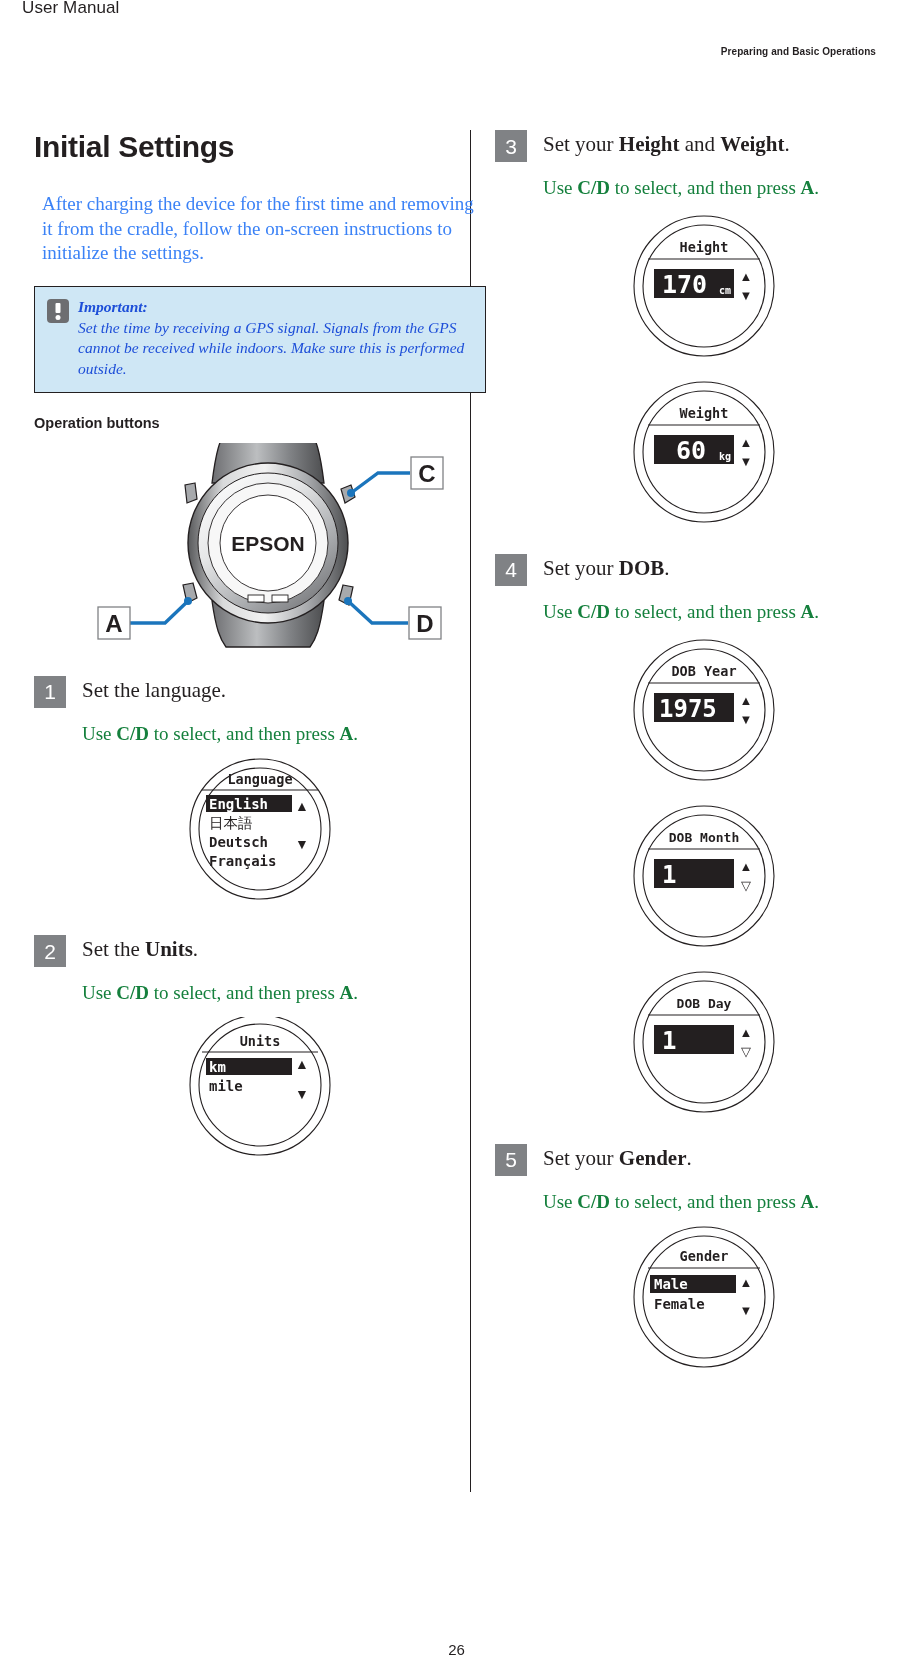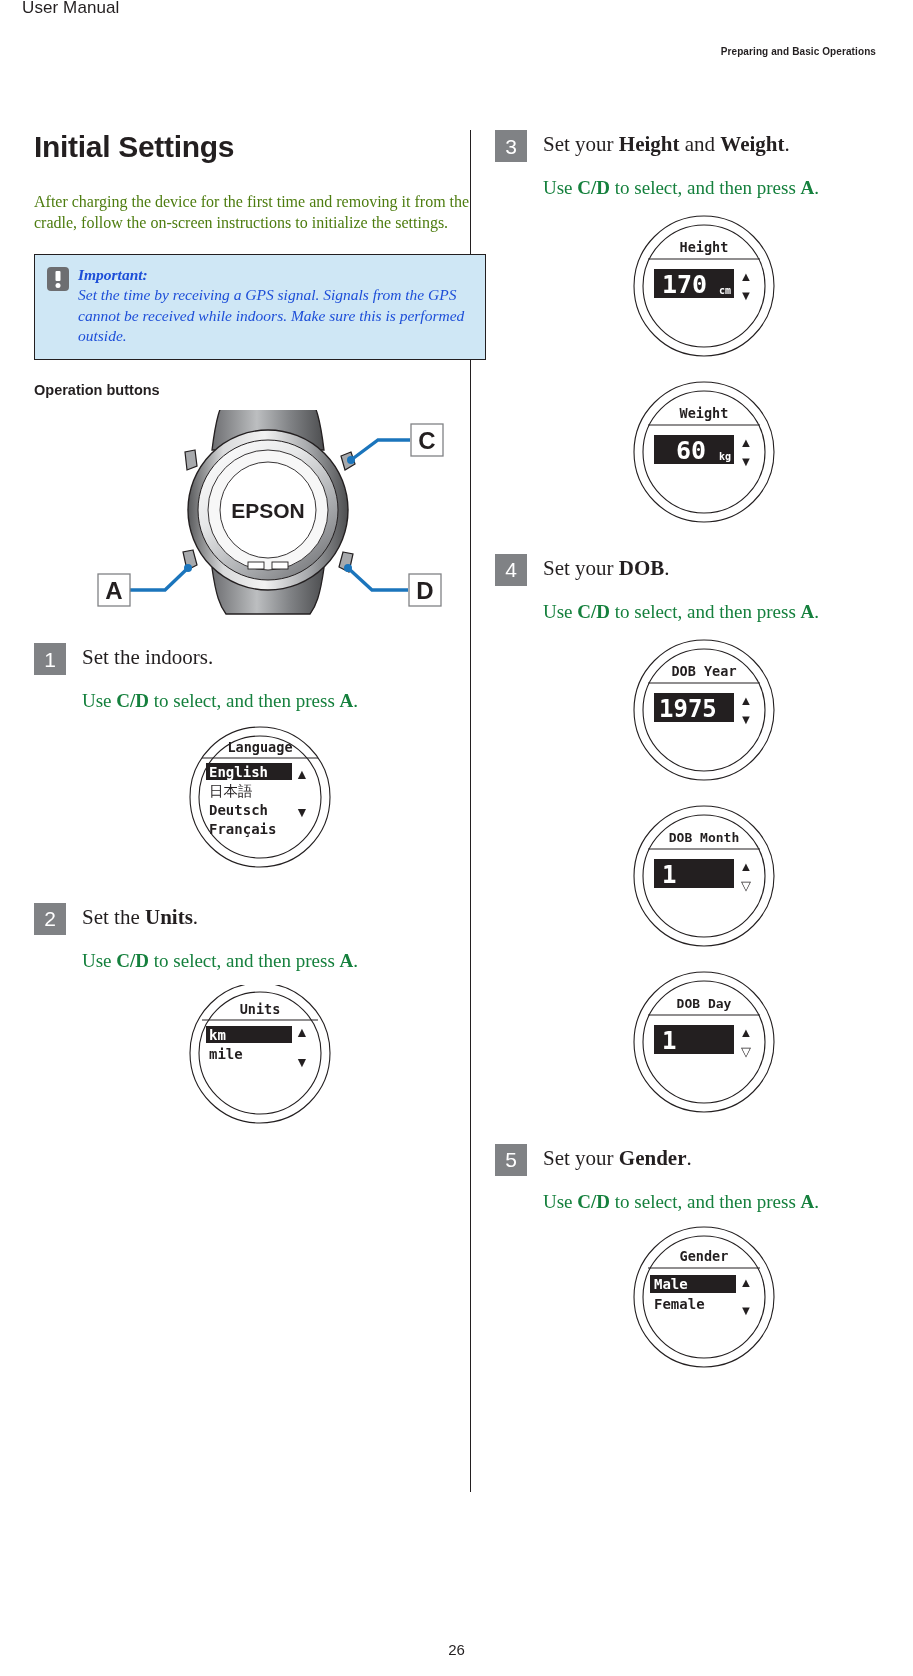--- a/index.html
+++ b/index.html
@@ -29,21 +29,21 @@
   .col-left{position:absolute;left:0px;top:130px;width:452px;padding-left:34px;}
   .col-right{position:absolute;left:495px;top:130px;width:418px;}
 
   
   h1.title{
     margin:0 0 28px 0;
     font-family:"Liberation Sans", sans-serif;
     font-size:30px;font-weight:700;letter-spacing:-0.3px;color:#231f20;
   }
   p.body{
-    margin:0;font-size:16px;line-height:1.30;color:#4d7c0f;
+    margin:8px;font-size:19px;line-height:1.30;color:#3b82f6;
     font-family:"Liberation Serif", serif;
   }
   .sub-head{
     font-family:"Liberation Sans", sans-serif;
     font-size:14.5px;font-weight:700;color:#231f20;margin:22px 0 12px 0;
   }
 
   
   .important{
     margin-top:20px;border:1px solid #231f20;background:#cfe7f5;
@@ -180,21 +180,21 @@
           <path d="M288 158 L312 180 L348 180" fill="none" stroke="#1b75bc" stroke-width="3.4"></path>
           <rect x="349" y="164" width="32" height="32" fill="#ffffff" stroke="#808285" stroke-width="1.3"></rect>
           <text x="365" y="189" text-anchor="middle" font-family="Liberation Sans, sans-serif" font-size="24" font-weight="700" fill="#231f20">D</text>
         </g>
       </svg>
     </div>
 
     <div class="step">
       <div class="step-num">1</div>
       <div class="step-text">
-        <span>Set the indoors.</span>
+        <span>Set the language.</span>
       </div>
     </div>
     <div class="step-sub">
       <span>Use </span><b>C/D</b><span> to select, and then press </span><b>A</b><span>.</span>
     </div>
 
     <div class="screen-wrap">
       <svg width="160" height="150" viewBox="0 0 160 150">
         <circle cx="80" cy="72" r="70" fill="#fff" stroke="#231f20" stroke-width="1.1"></circle>
         <circle cx="80" cy="72" r="61" fill="#fff" stroke="#231f20" stroke-width="1.1"></circle>

